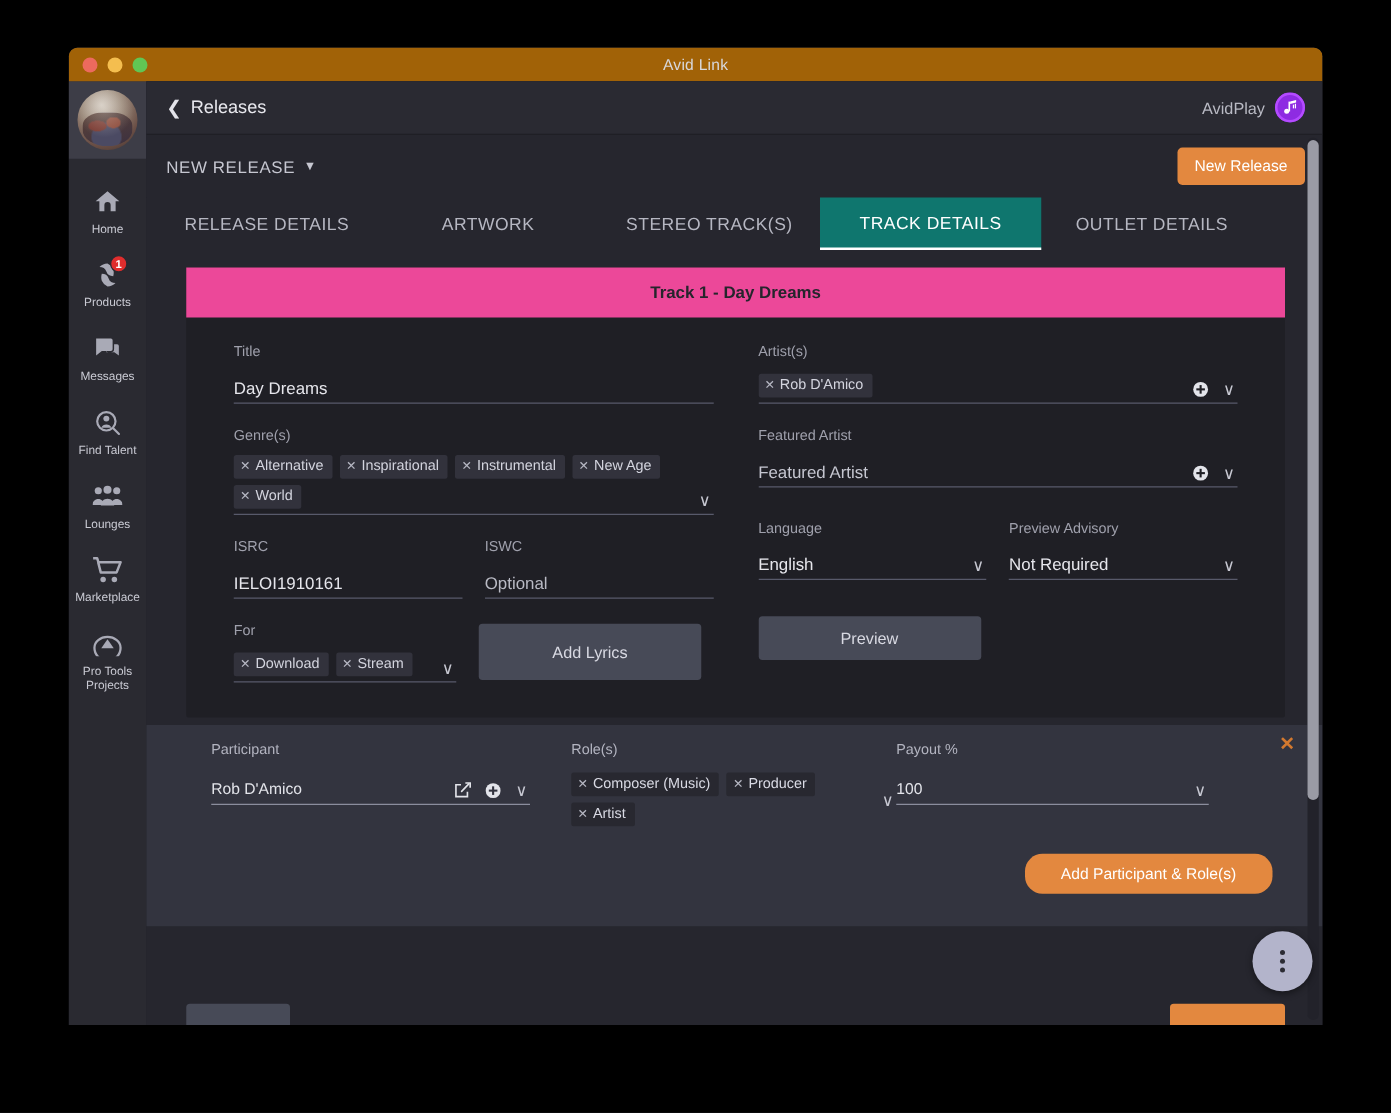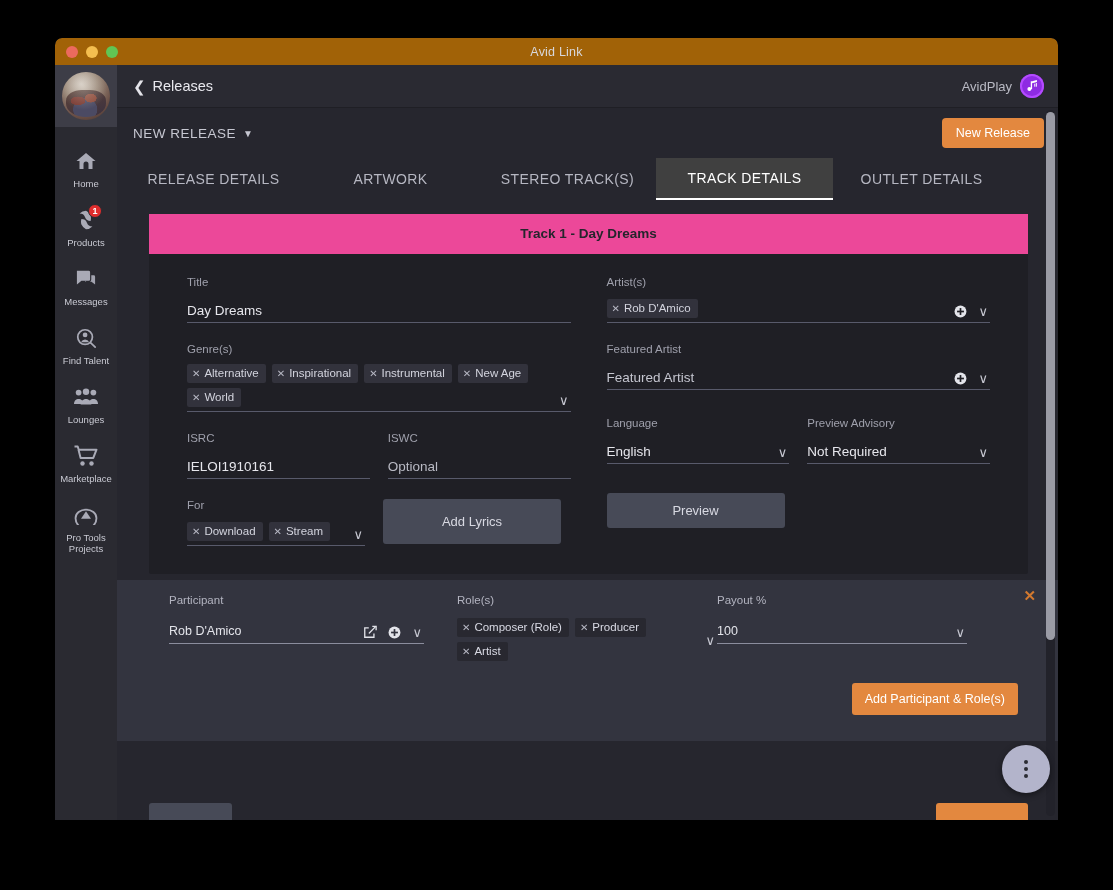--- a/index.html
+++ b/index.html
@@ -136,21 +136,21 @@
     height: 42px; padding-left: 8px;
     background: #26262e;
   }
   .tab {
     flex: 0 0 auto; width: 177px;
     display: flex; align-items: center; justify-content: center;
     font-size: 14px; color: #b6b7c2; letter-spacing: .4px;
     cursor: pointer; position: relative;
   }
   .tab.active {
-    background: #404040; color: #ffffff;
+    background: #0f766e; color: #ffffff;
     border-bottom: 2px solid #ffffff;
   }
 
   .content {
     position: absolute; left: 0; right: 0; top: 135px; bottom: 0;
     background: #26262e;
     padding: 14px 30px 0 32px;
   }
 
   .card {
@@ -237,22 +237,22 @@
   .pchip {
     background: #282830; color: #d9dae4;
     font-size: 11.5px; border-radius: 2px;
     padding: 3px 7px 4px 5px;
     display:inline-flex; align-items:center; gap:4px; cursor:pointer;
     white-space: nowrap;
   }
   .pchip .x { font-size:10px; color:#b7b8c4; }
   .add-part-row { display:flex; justify-content:flex-end; margin-top: 18px; padding-right: 10px; }
   .btn-add-part {
-    background: #e3883f; color: #fff; border: none; border-radius: 3px;
-    font-family: inherit; font-size: 12.5px; padding: 9px 13px; cursor: pointer;
+    background: #e3883f; color: #fff; border: none; border-radius: 14px;
+    font-family: inherit; font-size: 12.5px; padding: 9px 29px; cursor: pointer;
   }
 
   
   .footer-cut {
     position: absolute; left: 32px; right: 30px; bottom: -9px;
     height: 26px; display: flex; justify-content: space-between;
   }
   .fc-grey { width: 83px; height: 26px; background: #474a57; border-radius: 3px 3px 0 0; }
   .fc-orange { width: 92px; height: 26px; background: #e3883f; border-radius: 3px 3px 0 0; }
 
@@ -608,21 +608,21 @@
                 </div>
               </div>
             </div>
 
             <div class="pcol-2">
               <div class="plabel">Role(s)</div>
               <div class="pline noborder">
                 <div class="pchipbox">
                   <span class="pchip">
                       <span class="x">✕</span>
-                      <span>Composer (Role)</span>
+                      <span>Composer (Music)</span>
                     </span>
                   <span class="pchip">
                       <span class="x">✕</span>
                       <span>Producer</span>
                     </span>
                   <span class="pchip">
                       <span class="x">✕</span>
                       <span>Artist</span>
                     </span>
                 </div>

